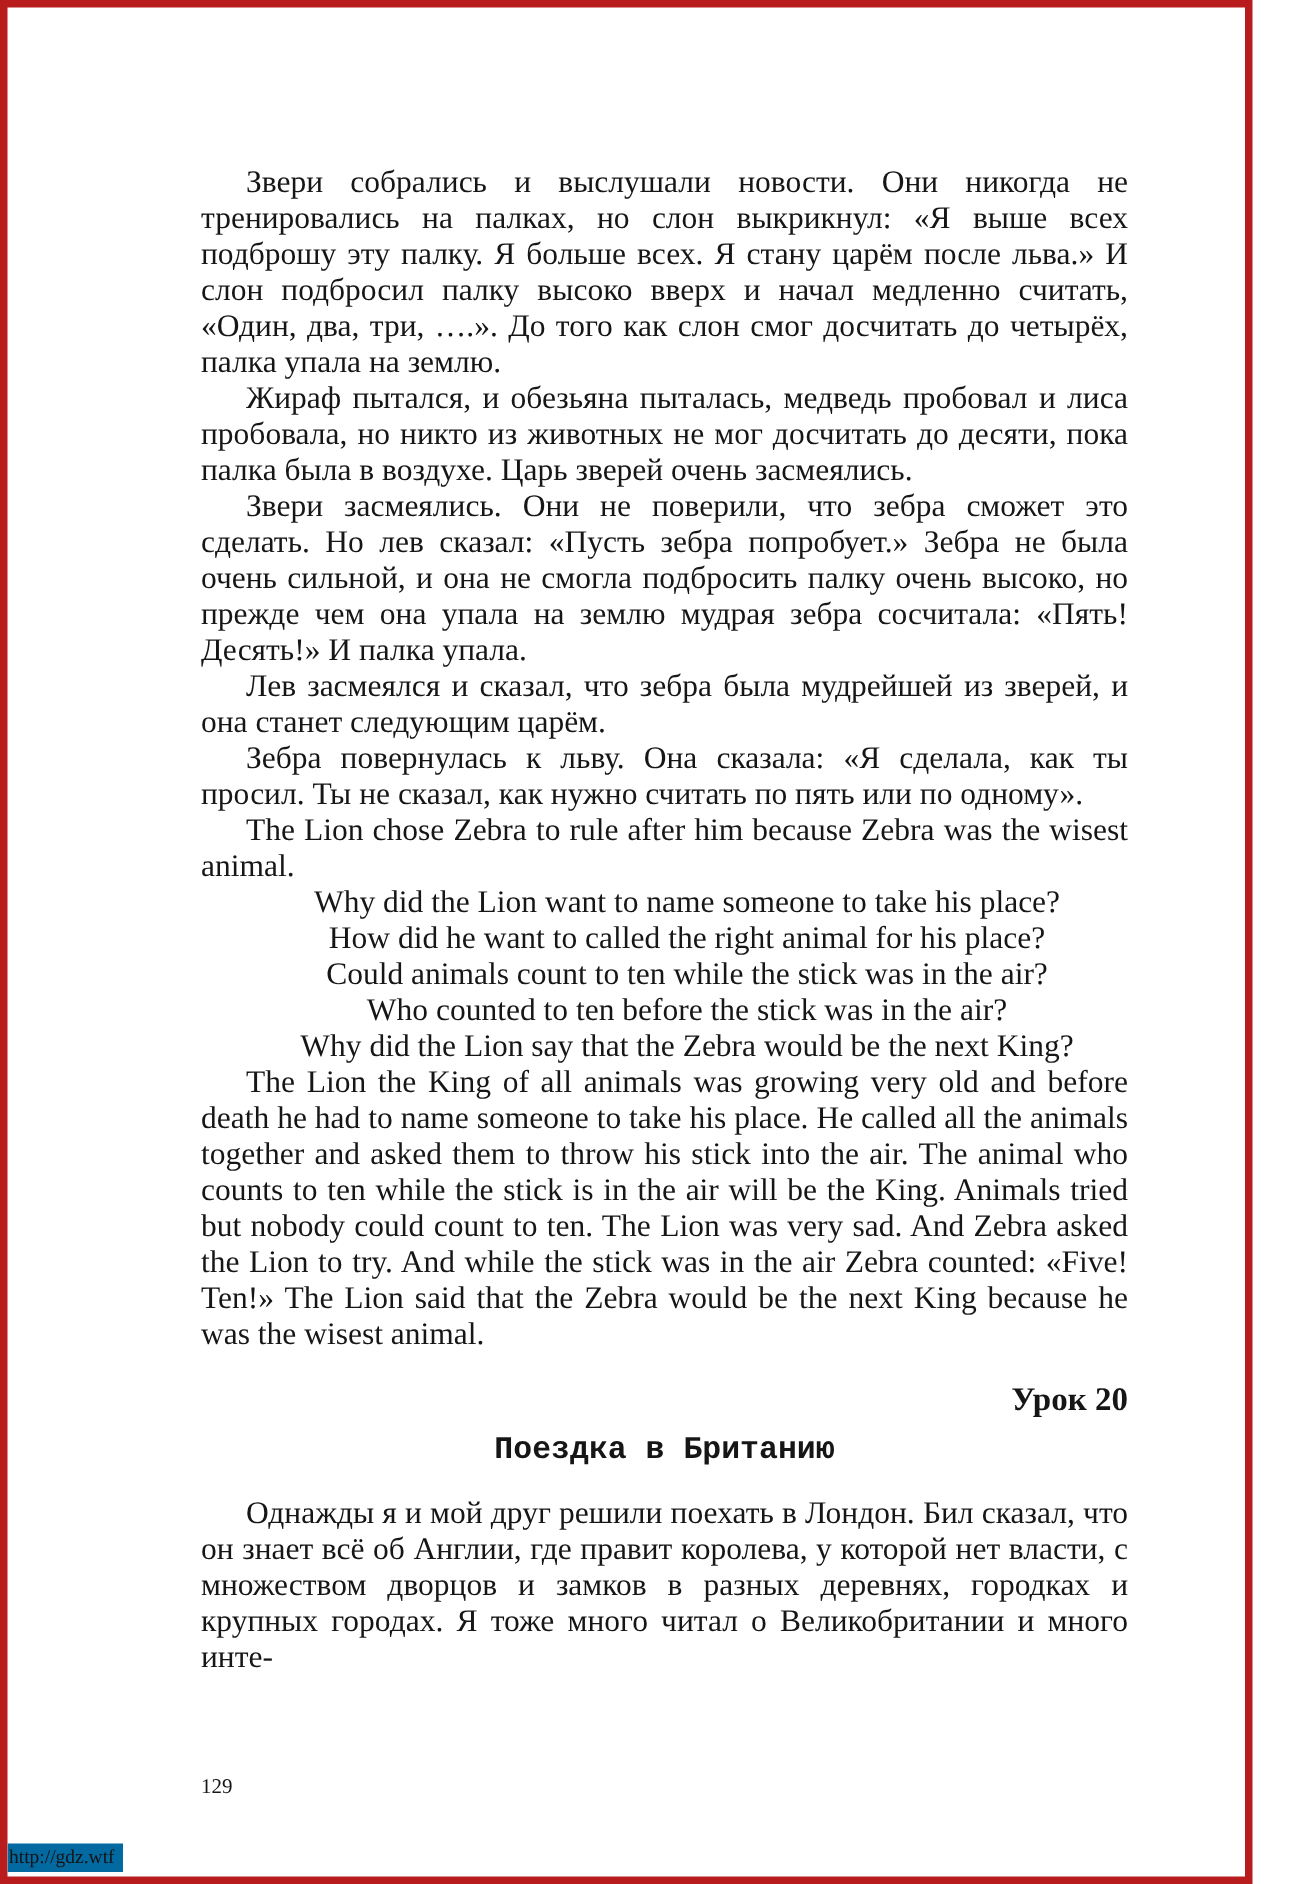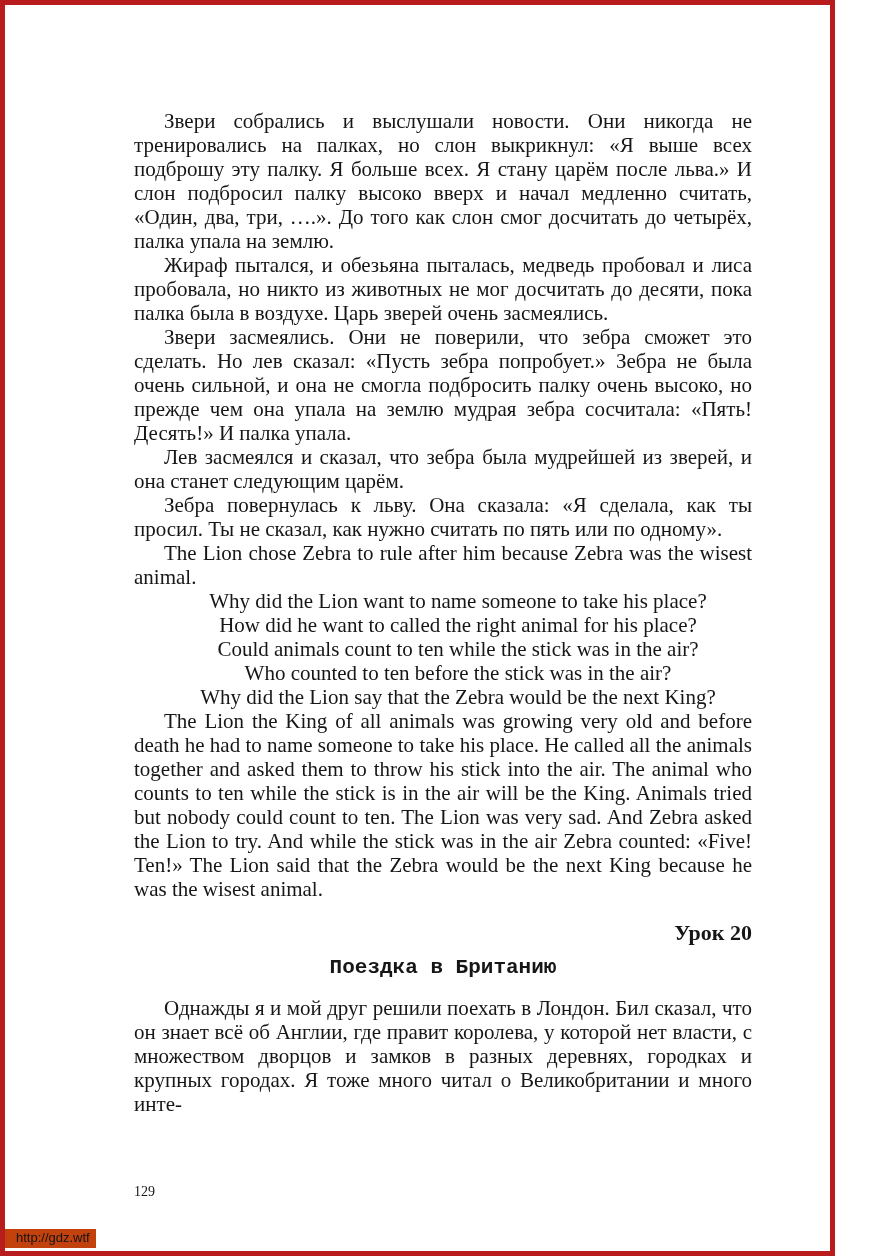--- a/index.html
+++ b/index.html
@@ -61,26 +61,26 @@
     width: 618px;
     text-align: left;
     font-size: 14px;
     line-height: 26px;
     margin-top: 33px;
   }
   .watermark {
     position: absolute;
     left: 0;
     bottom: 3px;
-    background: #c2410c;
-    font-family: Liberation Sans, sans-serif;
+    background: #0369a1;
+    font-family: Liberation Serif, serif;
     font-size: 13px;
     line-height: 16px;
     color: #141414;
-    padding: 1px 6px 2px 11px;
+    padding: 1px 6px 2px 1px;
   }
 </style>
 </head>
 <body>
 
 <div class="page">
 
   <div class="text-column">
 
     <p>Звери собрались и выслушали новости. Они никогда не тренировались на палках, но слон выкрикнул: «Я выше всех подброшу эту палку. Я больше всех. Я стану царём после льва.» И слон подбросил палку высоко вверх и начал медленно считать, «Один, два, три, ….». До того как слон смог досчитать до четырёх, палка упала на землю.</p>

